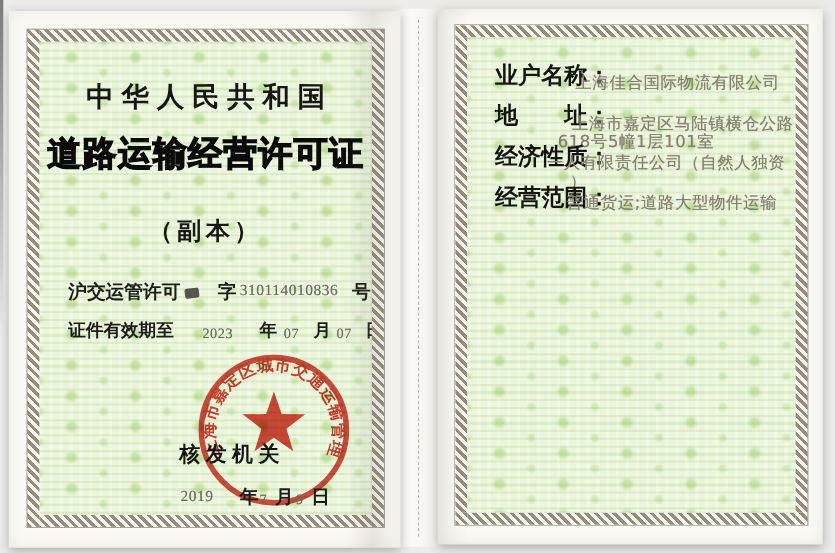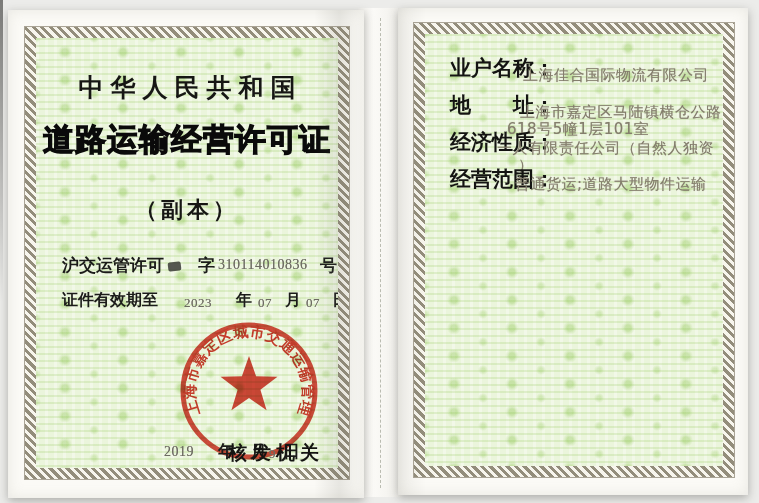--- a/index.html
+++ b/index.html
@@ -112,21 +112,21 @@
             <polygon fill="#d03021" opacity=".95" points="75,40 67.9,60.3 46.5,60.7 63.6,73.7 57.4,94.3 75,82 92.6,94.3 86.4,73.7 103.5,60.7 82.1,60.3"></polygon>
             <defs>
               <path id="sealArc" d="M 27,99.5 A 54,54 0 1 1 123,99.5" fill="none"></path>
             </defs>
             <text font-size="15" font-weight="600" fill="#d03021" letter-spacing="0.5">
               <textPath href="#sealArc" startOffset="2">上海市嘉定区城市交通运输管理所</textPath>
             </text>
           </svg>
         </div>
 
-        <div class="issuer" style="left:138px; top:362px; width:150px; text-align:right;margin-top:40px;">核发机关</div>
+        <div class="issuer" style="left:127px; top:362px; width:150px; text-align:left;">核发机关</div>
 
         <div class="row" style="top:402px;">
           <span class="abs num small-num" style="left:128px; top:4px; font-size:14px;">2019</span>
           <span class="abs lbl-b" style="left:182px; top:0; font-size:17px;">年</span>
           <span class="abs num small-num" style="left:200px; top:6px;">7</span>
           <span class="abs lbl-b" style="left:214px; top:0; font-size:17px;">月</span>
           <span class="abs num small-num" style="left:233px; top:6px;">9</span>
           <span class="abs lbl-b" style="left:247px; top:0; font-size:17px;">日</span>
         </div>
 

